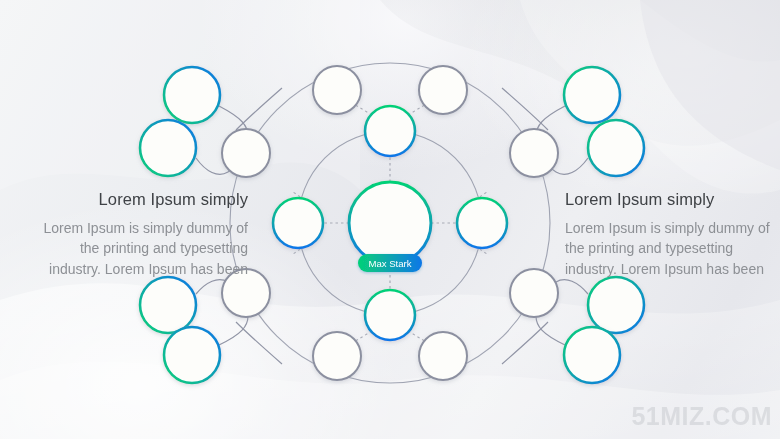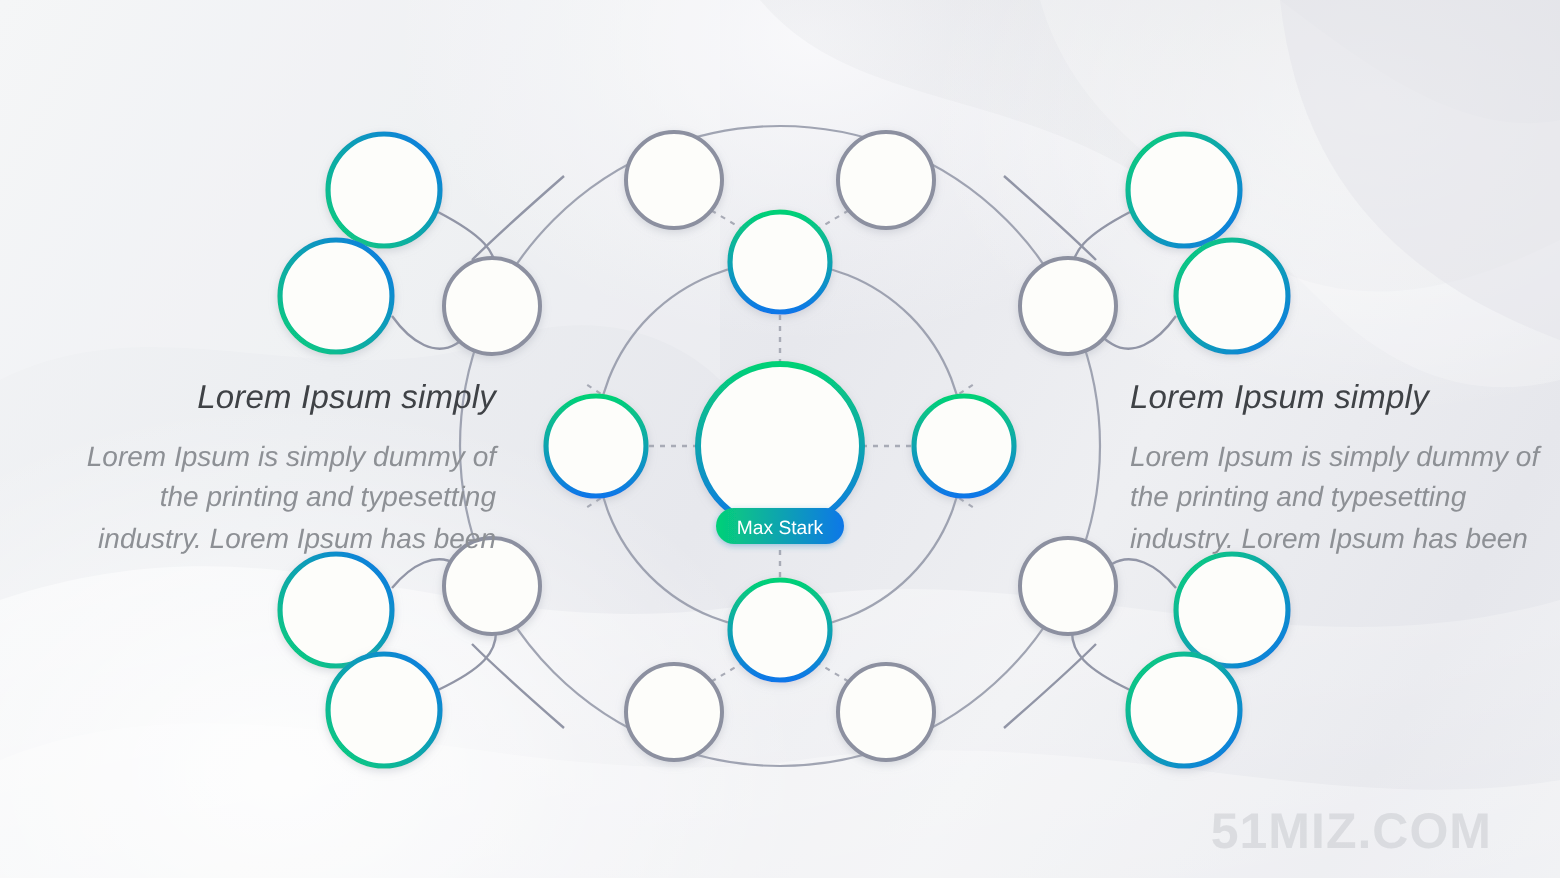--- a/index.html
+++ b/index.html
@@ -31,21 +31,20 @@
     position: absolute;
     left: 0;
     top: 0;
     width: 780px;
     height: 439px;
   }
 
   .textblock {
     position: absolute;
     width: 210px;
-    font-style: italic;
   }
   .textblock.left  { left: 38px;  top: 190px; text-align: right; }
   .textblock.right { left: 565px; top: 190px; text-align: left; }
 
   .tb-title {
     font-size: 16.5px;
     color: #3f4246;
     font-weight: 400;
     letter-spacing: 0.1px;
     margin: 0 0 9px 0;
@@ -53,21 +52,21 @@
   }
   .tb-body {
     font-size: 14px;
     line-height: 1.45;
     color: #8d9095;
     margin: 0;
   }
 
   .watermark {
     position: absolute;
-    right: 34px;
+    right: 8px;
     bottom: 8px;
     font-size: 25px;
     font-weight: bold;
     letter-spacing: 0.5px;
     color: rgba(176,178,184,0.33);
     user-select: none;
   }
 </style>
 </head>
 <body>

